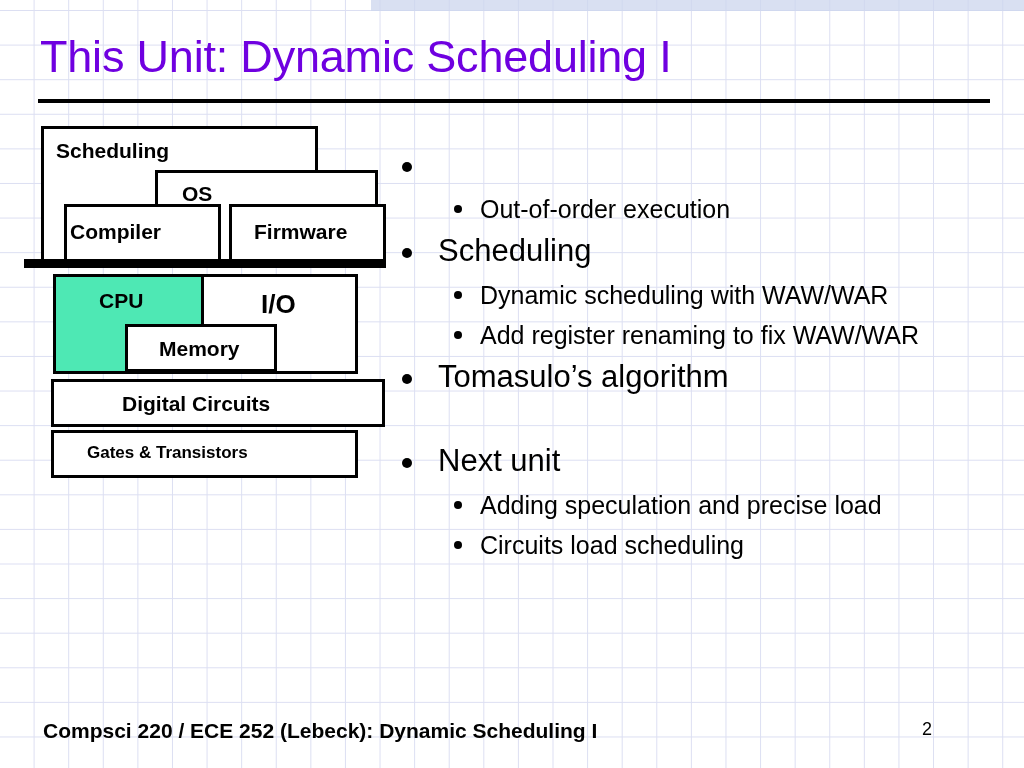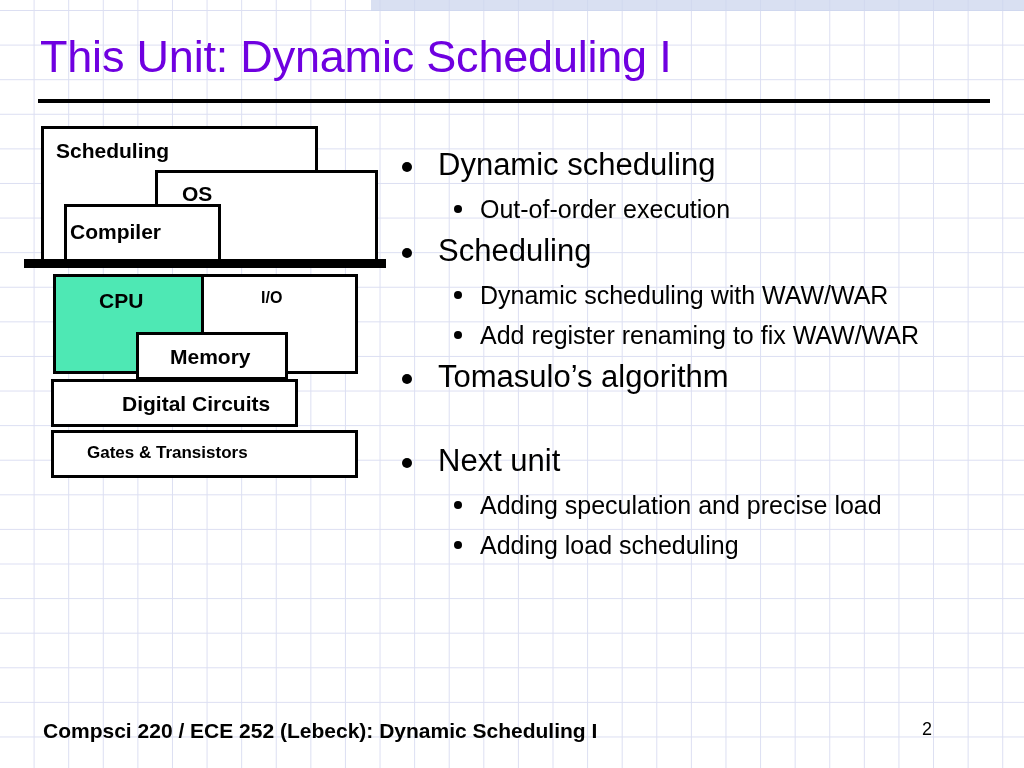--- a/index.html
+++ b/index.html
@@ -103,26 +103,26 @@
     height: 9px;
     background: #000000;
     z-index: 6;
   }
 
   
   #box-cpu         { left: 53px;  top: 274px; width: 151px; height: 100px; background: #4ee8b4; z-index: 4; }
   #box-cpu > span  { left: 43px;  top: 12px; font-size: 21px; text-align: right; }
 
   #box-io          { left: 53px;  top: 274px; width: 305px; height: 100px; z-index: 3; }
-  #box-io > span   { left: 205px; top: 12px; font-size: 16px; }
-
-  #box-memory      { left: 136px; top: 324px; width: 152px; height: 48px;  z-index: 5; margin-top: 8px; }
+  #box-io > span   { left: 205px; top: 12px; font-size: 26px; }
+
+  #box-memory      { left: 125px; top: 324px; width: 152px; height: 48px;  z-index: 5; }
   #box-memory > span { left: 31px; top: 10px; font-size: 21px; }
 
-  #box-digital     { left: 51px;  top: 379px; width: 247px; height: 48px;  z-index: 3; }
+  #box-digital     { left: 51px;  top: 379px; width: 334px; height: 48px;  z-index: 3; }
   #box-digital > span { left: 68px; top: 10px; font-size: 21px; }
 
   #box-gates       { left: 51px;  top: 430px; width: 307px; height: 48px;  z-index: 3; }
   #box-gates > span { left: 33px; top: 10px; font-size: 17px; }
 
   
   #bullets {
     position: absolute;
     left: 396px;
     top: 143px;
@@ -208,20 +208,23 @@
     </div>
 
     <div class="dbox" id="box-os">
       <span>OS</span>
     </div>
 
     <div class="dbox" id="box-compiler">
       <span>Compiler</span>
     </div>
 
+    <div class="dbox" id="box-firmware">
+      <span>Firmware</span>
+    </div>
 
     <div id="hw-divider"></div>
 
     <div class="dbox" id="box-io">
       <span>I/O</span>
     </div>
 
     <div class="dbox" id="box-cpu">
       <span>CPU</span>
     </div>
@@ -234,28 +237,28 @@
       <span>Digital Circuits</span>
     </div>
 
     <div class="dbox" id="box-gates">
       <span>Gates &amp; Transistors</span>
     </div>
 
   </div>
 
   <div id="bullets">
-      <div class="bullet-row lvl1"><span class="dot"></span><span>Dynamic scheduling</span></div>
+      <div class="bullet-row lvl1"><span class="dot"></span></div>
       <div class="bullet-row lvl2"><span class="dot"></span><span>Out-of-order execution</span></div>
       <div class="bullet-row lvl1"><span class="dot"></span><span>Scheduling</span></div>
       <div class="bullet-row lvl2"><span class="dot"></span><span>Dynamic scheduling with WAW/WAR</span></div>
       <div class="bullet-row lvl2"><span class="dot"></span><span>Add register renaming to fix WAW/WAR</span></div>
       <div class="bullet-row lvl1"><span class="dot"></span><span>Tomasulo’s algorithm</span></div>
       <div class="bullet-row gap"></div>
       <div class="bullet-row lvl1"><span class="dot"></span><span>Next unit</span></div>
       <div class="bullet-row lvl2"><span class="dot"></span><span>Adding speculation and precise load</span></div>
-      <div class="bullet-row lvl2"><span class="dot"></span><span>Adding load scheduling</span></div>
+      <div class="bullet-row lvl2"><span class="dot"></span><span>Circuits load scheduling</span></div>
     </div>
 
   <div id="footer-text">Compsci 220 / ECE 252 (Lebeck): Dynamic Scheduling I</div>
   <div id="footer-page">2</div>
 
 </div>
 
 </body></html>

